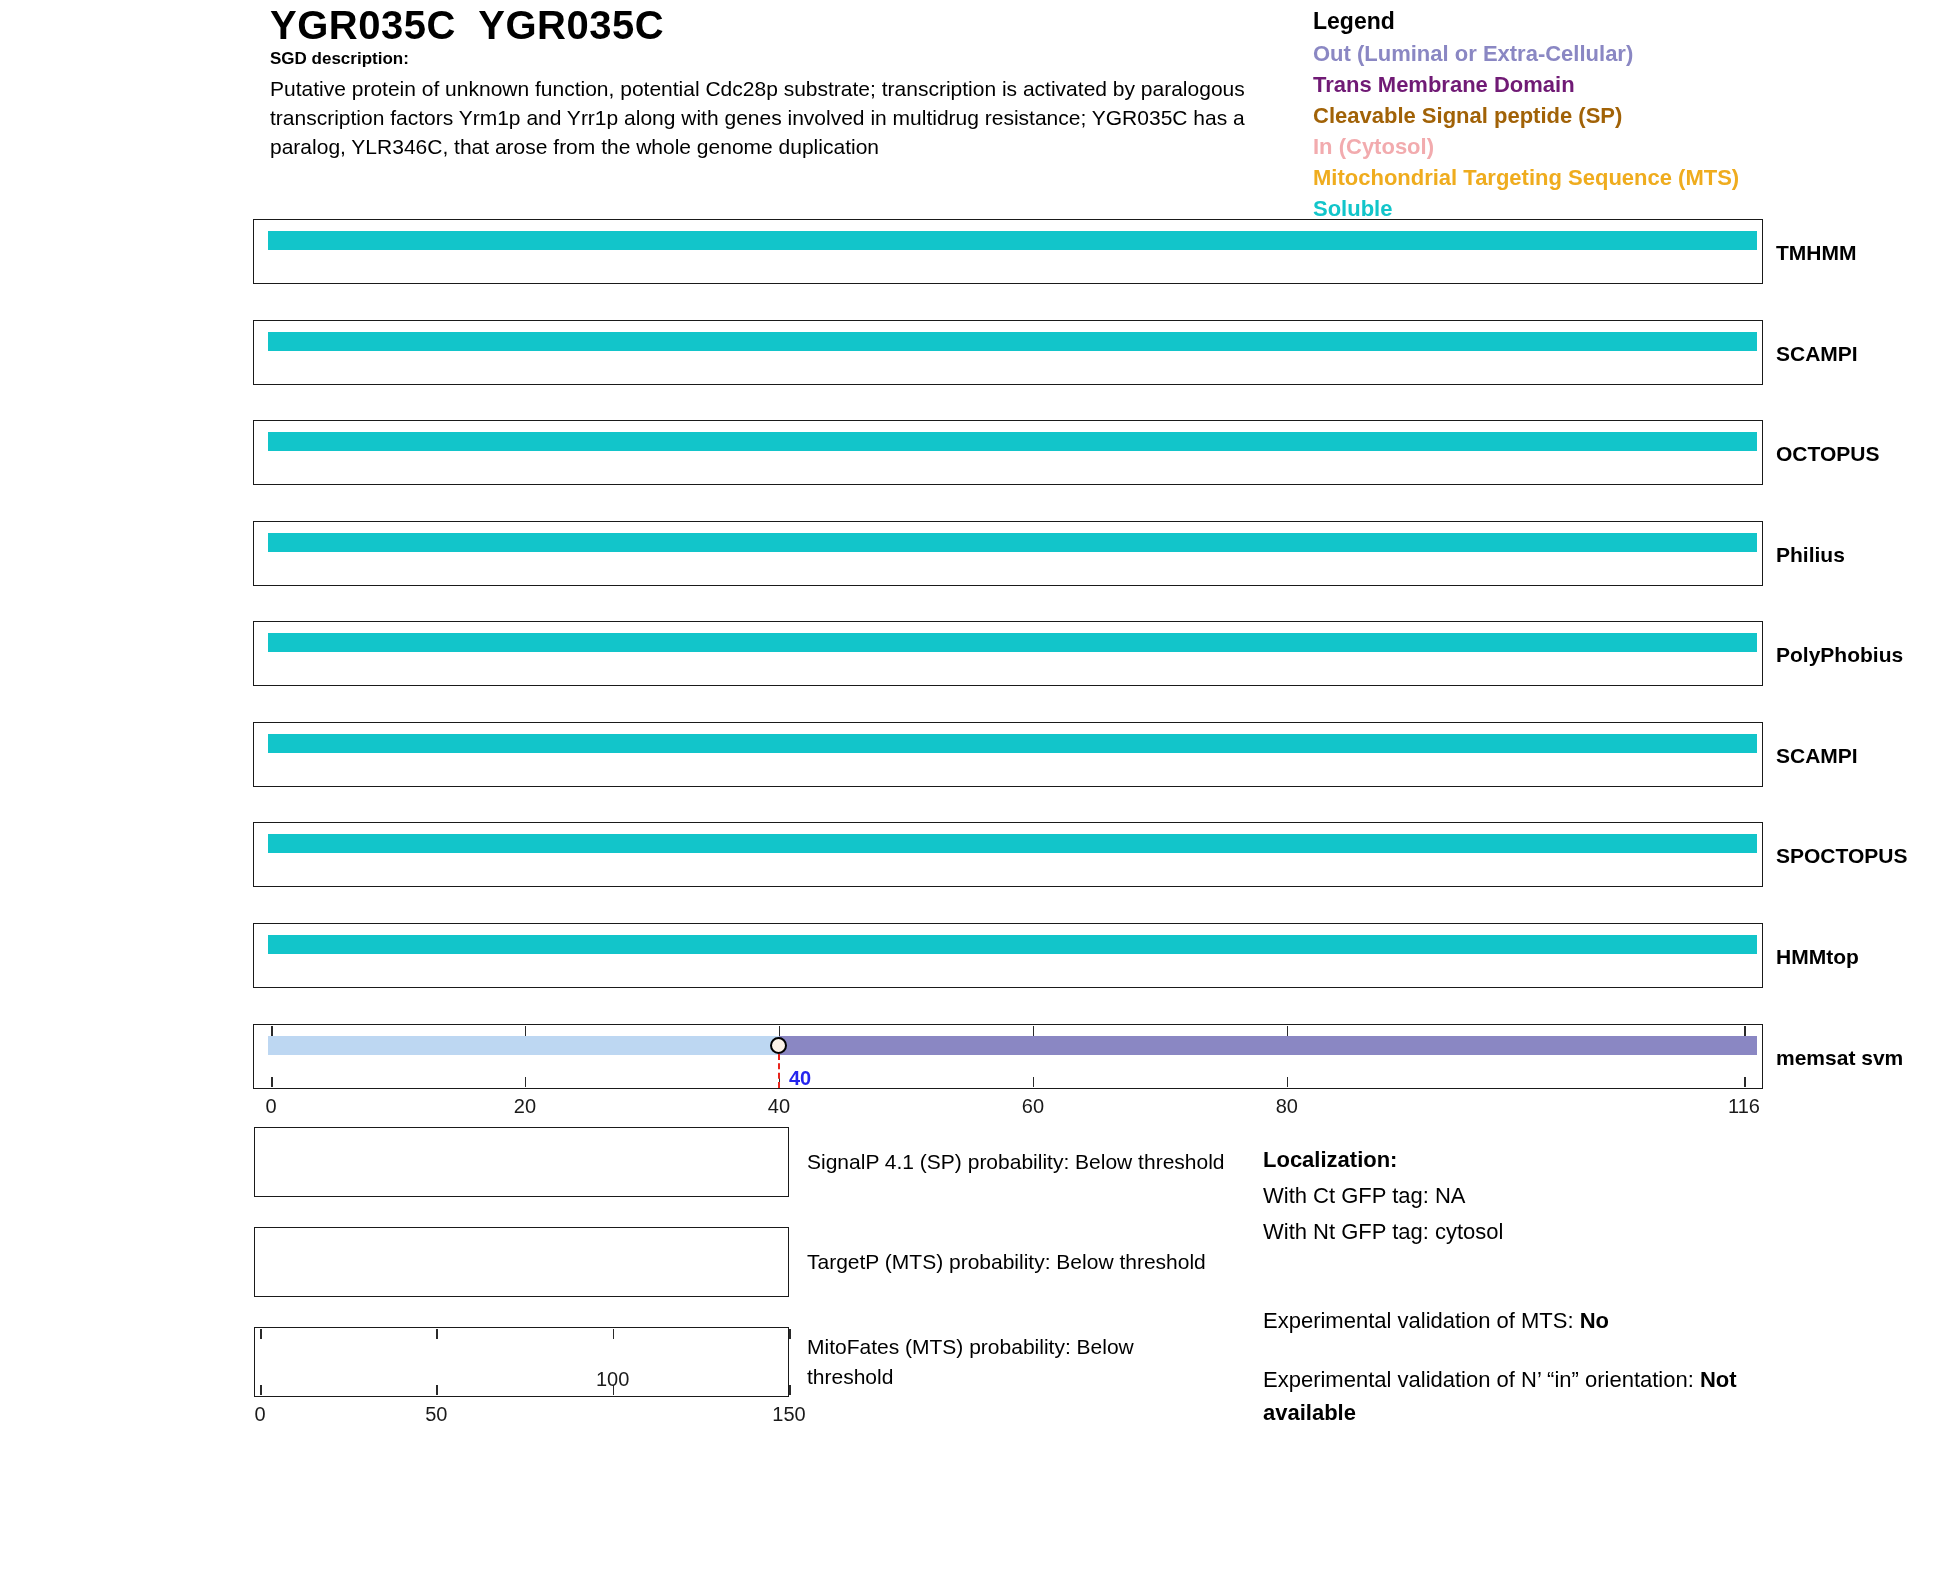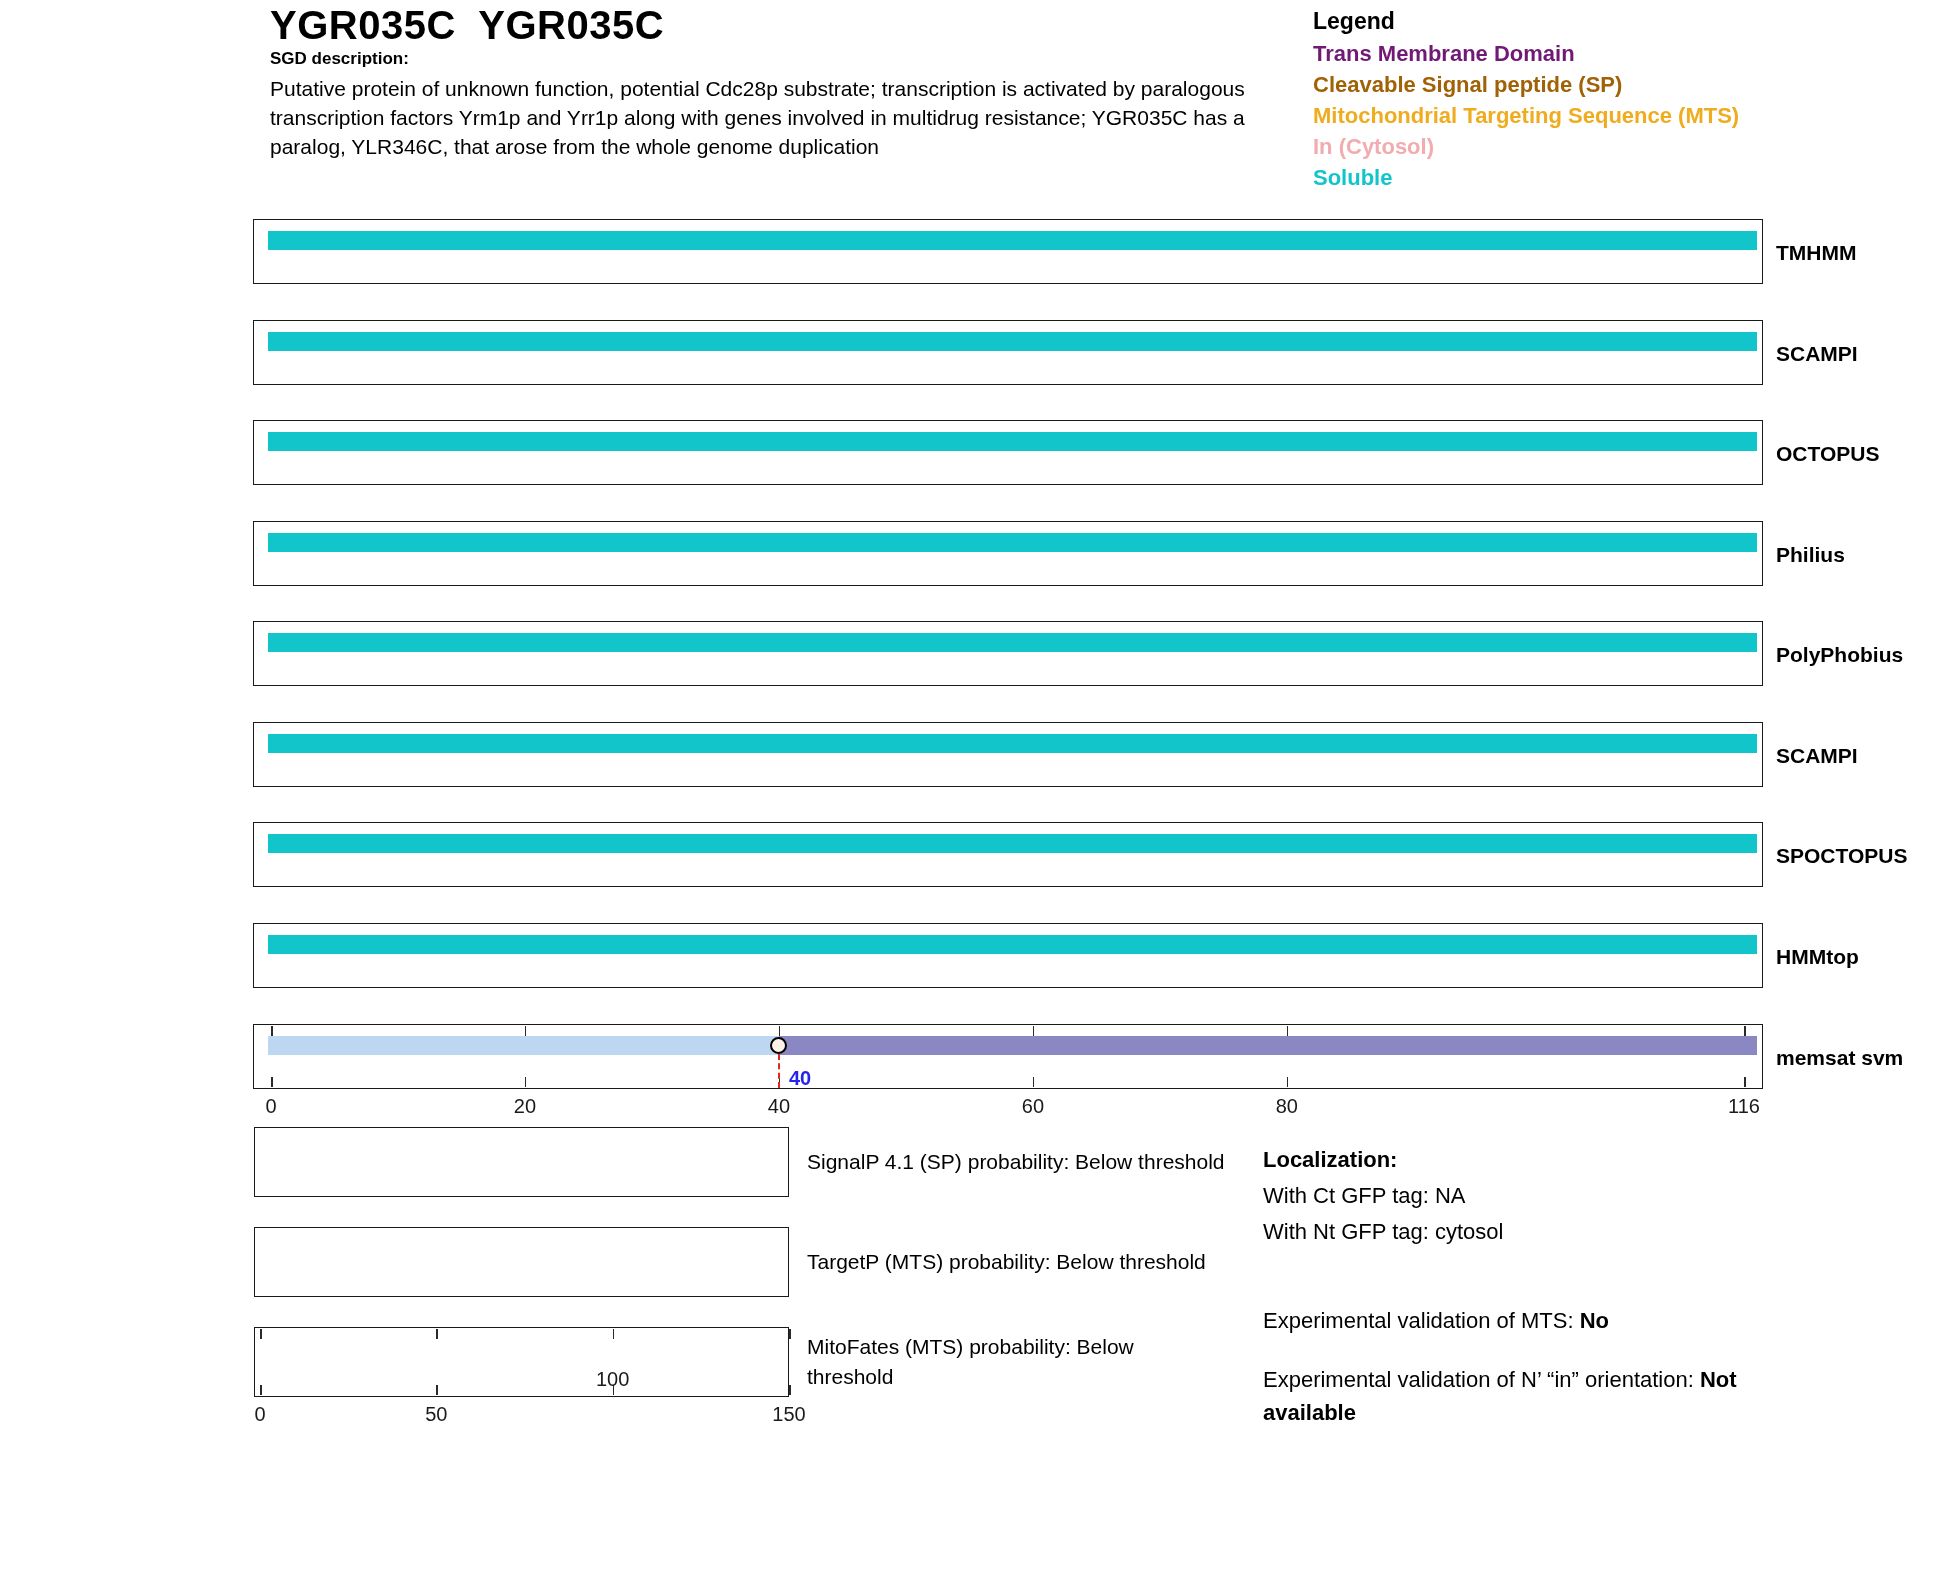--- a/index.html
+++ b/index.html
@@ -63,24 +63,25 @@
 <body>
 
 <div id="canvas">
 
   <div class="abs" id="page-title">YGR035C  YGR035C</div>
   <div class="abs" id="sgd-heading">SGD description:</div>
   <div class="abs" id="sgd-description">Putative protein of unknown function, potential Cdc28p substrate; transcription is activated by paralogous transcription factors Yrm1p and Yrr1p along with genes involved in multidrug resistance; YGR035C has a paralog, YLR346C, that arose from the whole genome duplication</div>
 
   <div class="abs" id="legend-heading">Legend</div>
   <div class="abs" id="legend-items">
+      <div class="legend-item" style="color: rgb(138, 135, 195);">Out (Luminal or Extra-Cellular)</div>
       <div class="legend-item" style="color: #701a75;">Trans Membrane Domain</div>
       <div class="legend-item" style="color: #a16207;">Cleavable Signal peptide (SP)</div>
+      <div class="legend-item" style="color: rgb(242, 171, 174);">In (Cytosol)</div>
       <div class="legend-item" style="color: rgb(239, 172, 30);">Mitochondrial Targeting Sequence (MTS)</div>
-      <div class="legend-item" style="color: rgb(242, 171, 174);">In (Cytosol)</div>
       <div class="legend-item" style="color: rgb(18, 197, 202);">Soluble</div>
     </div>
 
   <div id="tracks-layer">
       <div class="track-box" style="top: 219px;"></div>
       <div class="track-bar" style="left: 268px; width: 1489px; top: 231px; background: rgb(18, 197, 202);"></div>
       <div class="track-label" style="top: 253px;">TMHMM</div>
       <div class="track-box" style="top: 320px;"></div>
       <div class="track-bar" style="left: 268px; width: 1489px; top: 332px; background: rgb(18, 197, 202);"></div>
       <div class="track-label" style="top: 354px;">SCAMPI</div>

